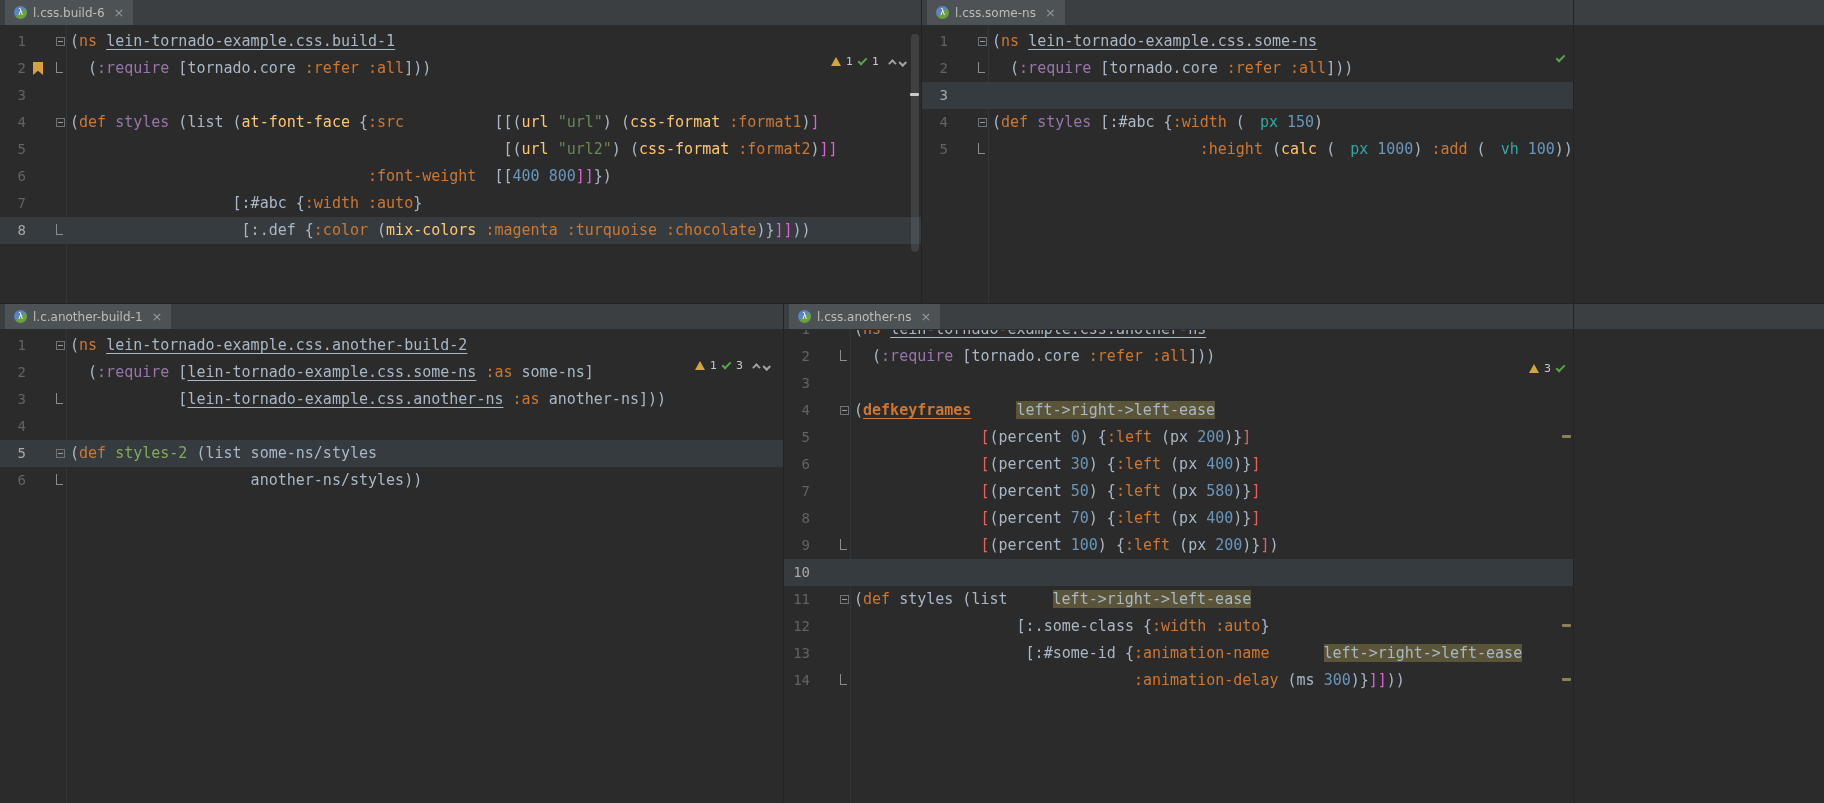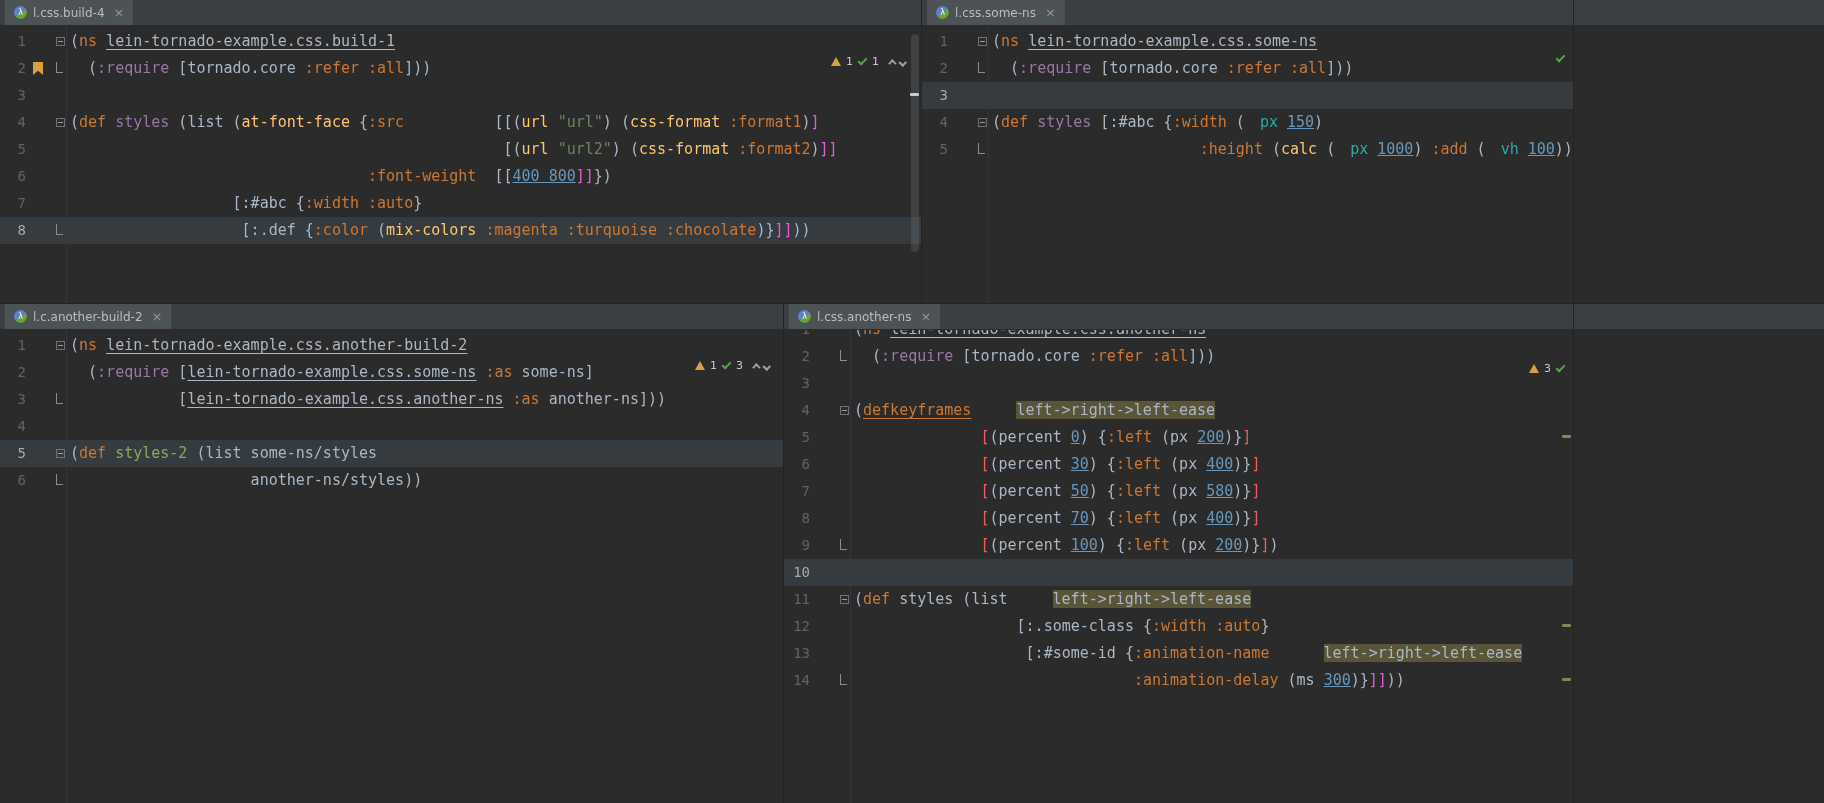--- a/index.html
+++ b/index.html
@@ -30,28 +30,28 @@
   .ln { width: 26px; flex: none; text-align: right; color: var(--gutter-text); font-size: 14px; }
   .row.current .ln { color: var(--gutter-text-active); }
   .gicons { width: 44px; flex: none; position: relative; }
   .code { flex: none; }
 
   .tk-d    { color: var(--tok-d); }
   .tk-kw   { color: var(--tok-kw); text-align: right; }
   .tk-kwp  { color: var(--tok-kwp); }
   .tk-fn   { color: var(--tok-fn); }
   .tk-str  { color: var(--tok-str); }
-  .tk-num  { color: var(--tok-num); text-decoration: underline; }
+  .tk-num  { color: var(--tok-num); }
   .tk-mag  { color: var(--tok-mag); }
   .tk-red  { color: var(--tok-red); }
   .tk-teal { color: var(--tok-teal); margin-left: 15px; }
   .tk-defn { color: var(--tok-defn); }
   .tk-defg { color: var(--tok-defg); margin-top: 28px; }
   .tk-nsu  { color: var(--tok-d); text-decoration: underline; text-underline-offset: 3px; }
-  .tk-kwu  { color: var(--tok-kw); text-decoration: underline; text-underline-offset: 3px; }
+  .tk-kwu  { color: var(--tok-kw); text-decoration: underline; text-underline-offset: 3px; font-weight: bold; }
   .tk-hl   { color: var(--tok-d); background: var(--usage-bg); margin-left: 36px; }
 
   .bookmark { position: absolute; left: 7px; top: 7px; width: 10px; height: 13px;
               background: var(--bookmark);
               clip-path: polygon(0 0, 100% 0, 100% 100%, 50% 68%, 0 100%); }
   .fold-start { position: absolute; left: 30px; top: 9px; width: 9px; height: 9px;
                 border: 1px solid #6f7375; }
   .fold-start::after { content: ""; position: absolute; left: 1px; right: 1px; top: 3px; height: 1px;
                        background: #9a9da0; }
   .fold-end { position: absolute; left: 30px; top: 7px; width: 7px; height: 11px;
@@ -76,21 +76,21 @@
   .empty-panel { position: absolute; background: var(--bg); }
   .empty-panel .tabbar { border-bottom: 1px solid #2a2d2f; }
 </style>
 </head>
 <body>
 
 <div class="pane" style="left:0; top:0; width:921px; height:303px;">
   <div class="tabbar">
     <div class="tab">
       <span class="file-icon">λ</span>
-      <span class="tab-label">l.css.build-4</span>
+      <span class="tab-label">l.css.build-6</span>
       <span class="tab-close">×</span>
     </div>
   </div>
   <div class="editor">
     <div class="gutter-sep"></div>
     <div class="rows"><div class="row"><span class="ln">1</span><span class="gicons"><span class="fold-start"></span></span><span class="code"><span class="tk-d">(</span><span class="tk-kw">ns</span><span class="tk-d"> </span><span class="tk-nsu">lein-tornado-example.css.build-1</span></span></div><div class="row"><span class="ln">2</span><span class="gicons"><span class="bookmark"></span><span class="fold-end"></span></span><span class="code"><span class="tk-d">  (</span><span class="tk-kwp">:require</span><span class="tk-d"> [tornado.core </span><span class="tk-kw">:refer</span><span class="tk-d"> </span><span class="tk-kw">:all</span><span class="tk-d">]))</span></span></div><div class="row"><span class="ln">3</span><span class="gicons"></span><span class="code"></span></div><div class="row"><span class="ln">4</span><span class="gicons"><span class="fold-start"></span></span><span class="code"><span class="tk-d">(</span><span class="tk-kw">def</span><span class="tk-d"> </span><span class="tk-defn">styles</span><span class="tk-d"> (list (</span><span class="tk-fn">at-font-face</span><span class="tk-d"> {</span><span class="tk-kw">:src</span><span class="tk-d">          [[(</span><span class="tk-fn">url</span><span class="tk-d"> </span><span class="tk-str">"url"</span><span class="tk-d">) (</span><span class="tk-fn">css-format</span><span class="tk-d"> </span><span class="tk-kw">:format1</span><span class="tk-d">)</span><span class="tk-mag">]</span></span></div><div class="row"><span class="ln">5</span><span class="gicons"></span><span class="code"><span class="tk-d">                                                [(</span><span class="tk-fn">url</span><span class="tk-d"> </span><span class="tk-str">"url2"</span><span class="tk-d">) (</span><span class="tk-fn">css-format</span><span class="tk-d"> </span><span class="tk-kw">:format2</span><span class="tk-d">)</span><span class="tk-mag">]]</span></span></div><div class="row"><span class="ln">6</span><span class="gicons"></span><span class="code"><span class="tk-d">                                 </span><span class="tk-kw">:font-weight</span><span class="tk-d">  [[</span><span class="tk-num">400 800</span><span class="tk-mag">]]</span><span class="tk-d">})</span></span></div><div class="row"><span class="ln">7</span><span class="gicons"></span><span class="code"><span class="tk-d">                  [:#abc {</span><span class="tk-kw">:width</span><span class="tk-d"> </span><span class="tk-kw">:auto</span><span class="tk-d">}</span></span></div><div class="row current"><span class="ln">8</span><span class="gicons"><span class="fold-end"></span></span><span class="code"><span class="tk-d">                   [:.def {</span><span class="tk-kw">:color</span><span class="tk-d"> (</span><span class="tk-fn">mix-colors</span><span class="tk-d"> </span><span class="tk-kw">:magenta</span><span class="tk-d"> </span><span class="tk-kw">:turquoise</span><span class="tk-d"> </span><span class="tk-kw">:chocolate</span><span class="tk-d">)}</span><span class="tk-mag">]]</span><span class="tk-d">))</span></span></div></div>
     <div class="inspections" style="right:16px; top:29px;">
         <span class="ico-warning"></span>
         <span class="cnt">1</span>
         <span class="ico-ok"></span>
@@ -121,21 +121,21 @@
 </div>
 
 <div class="empty-panel bl" style="left:1573px; top:0; width:251px; height:303px;">
   <div class="tabbar"></div>
 </div>
 
 <div class="pane bt" style="left:0; top:303px; width:783px; height:500px;">
   <div class="tabbar">
     <div class="tab">
       <span class="file-icon">λ</span>
-      <span class="tab-label">l.c.another-build-2</span>
+      <span class="tab-label">l.c.another-build-1</span>
       <span class="tab-close">×</span>
     </div>
   </div>
   <div class="editor">
     <div class="gutter-sep"></div>
     <div class="rows"><div class="row"><span class="ln">1</span><span class="gicons"><span class="fold-start"></span></span><span class="code"><span class="tk-d">(</span><span class="tk-kw">ns</span><span class="tk-d"> </span><span class="tk-nsu">lein-tornado-example.css.another-build-2</span></span></div><div class="row"><span class="ln">2</span><span class="gicons"></span><span class="code"><span class="tk-d">  (</span><span class="tk-kwp">:require</span><span class="tk-d"> [</span><span class="tk-nsu">lein-tornado-example.css.some-ns</span><span class="tk-d"> </span><span class="tk-kw">:as</span><span class="tk-d"> some-ns]</span></span></div><div class="row"><span class="ln">3</span><span class="gicons"><span class="fold-end"></span></span><span class="code"><span class="tk-d">            [</span><span class="tk-nsu">lein-tornado-example.css.another-ns</span><span class="tk-d"> </span><span class="tk-kw">:as</span><span class="tk-d"> another-ns]))</span></span></div><div class="row"><span class="ln">4</span><span class="gicons"></span><span class="code"></span></div><div class="row current"><span class="ln">5</span><span class="gicons"><span class="fold-start"></span></span><span class="code"><span class="tk-d">(</span><span class="tk-kw">def</span><span class="tk-d"> </span><span class="tk-defg">styles-2</span><span class="tk-d"> (list some-ns/styles</span></span></div><div class="row"><span class="ln">6</span><span class="gicons"><span class="fold-end"></span></span><span class="code"><span class="tk-d">                    another-ns/styles))</span></span></div></div>
     <div class="inspections" style="right:14px; top:29px;">
         <span class="ico-warning"></span>
         <span class="cnt">1</span>
         <span class="ico-ok"></span>

